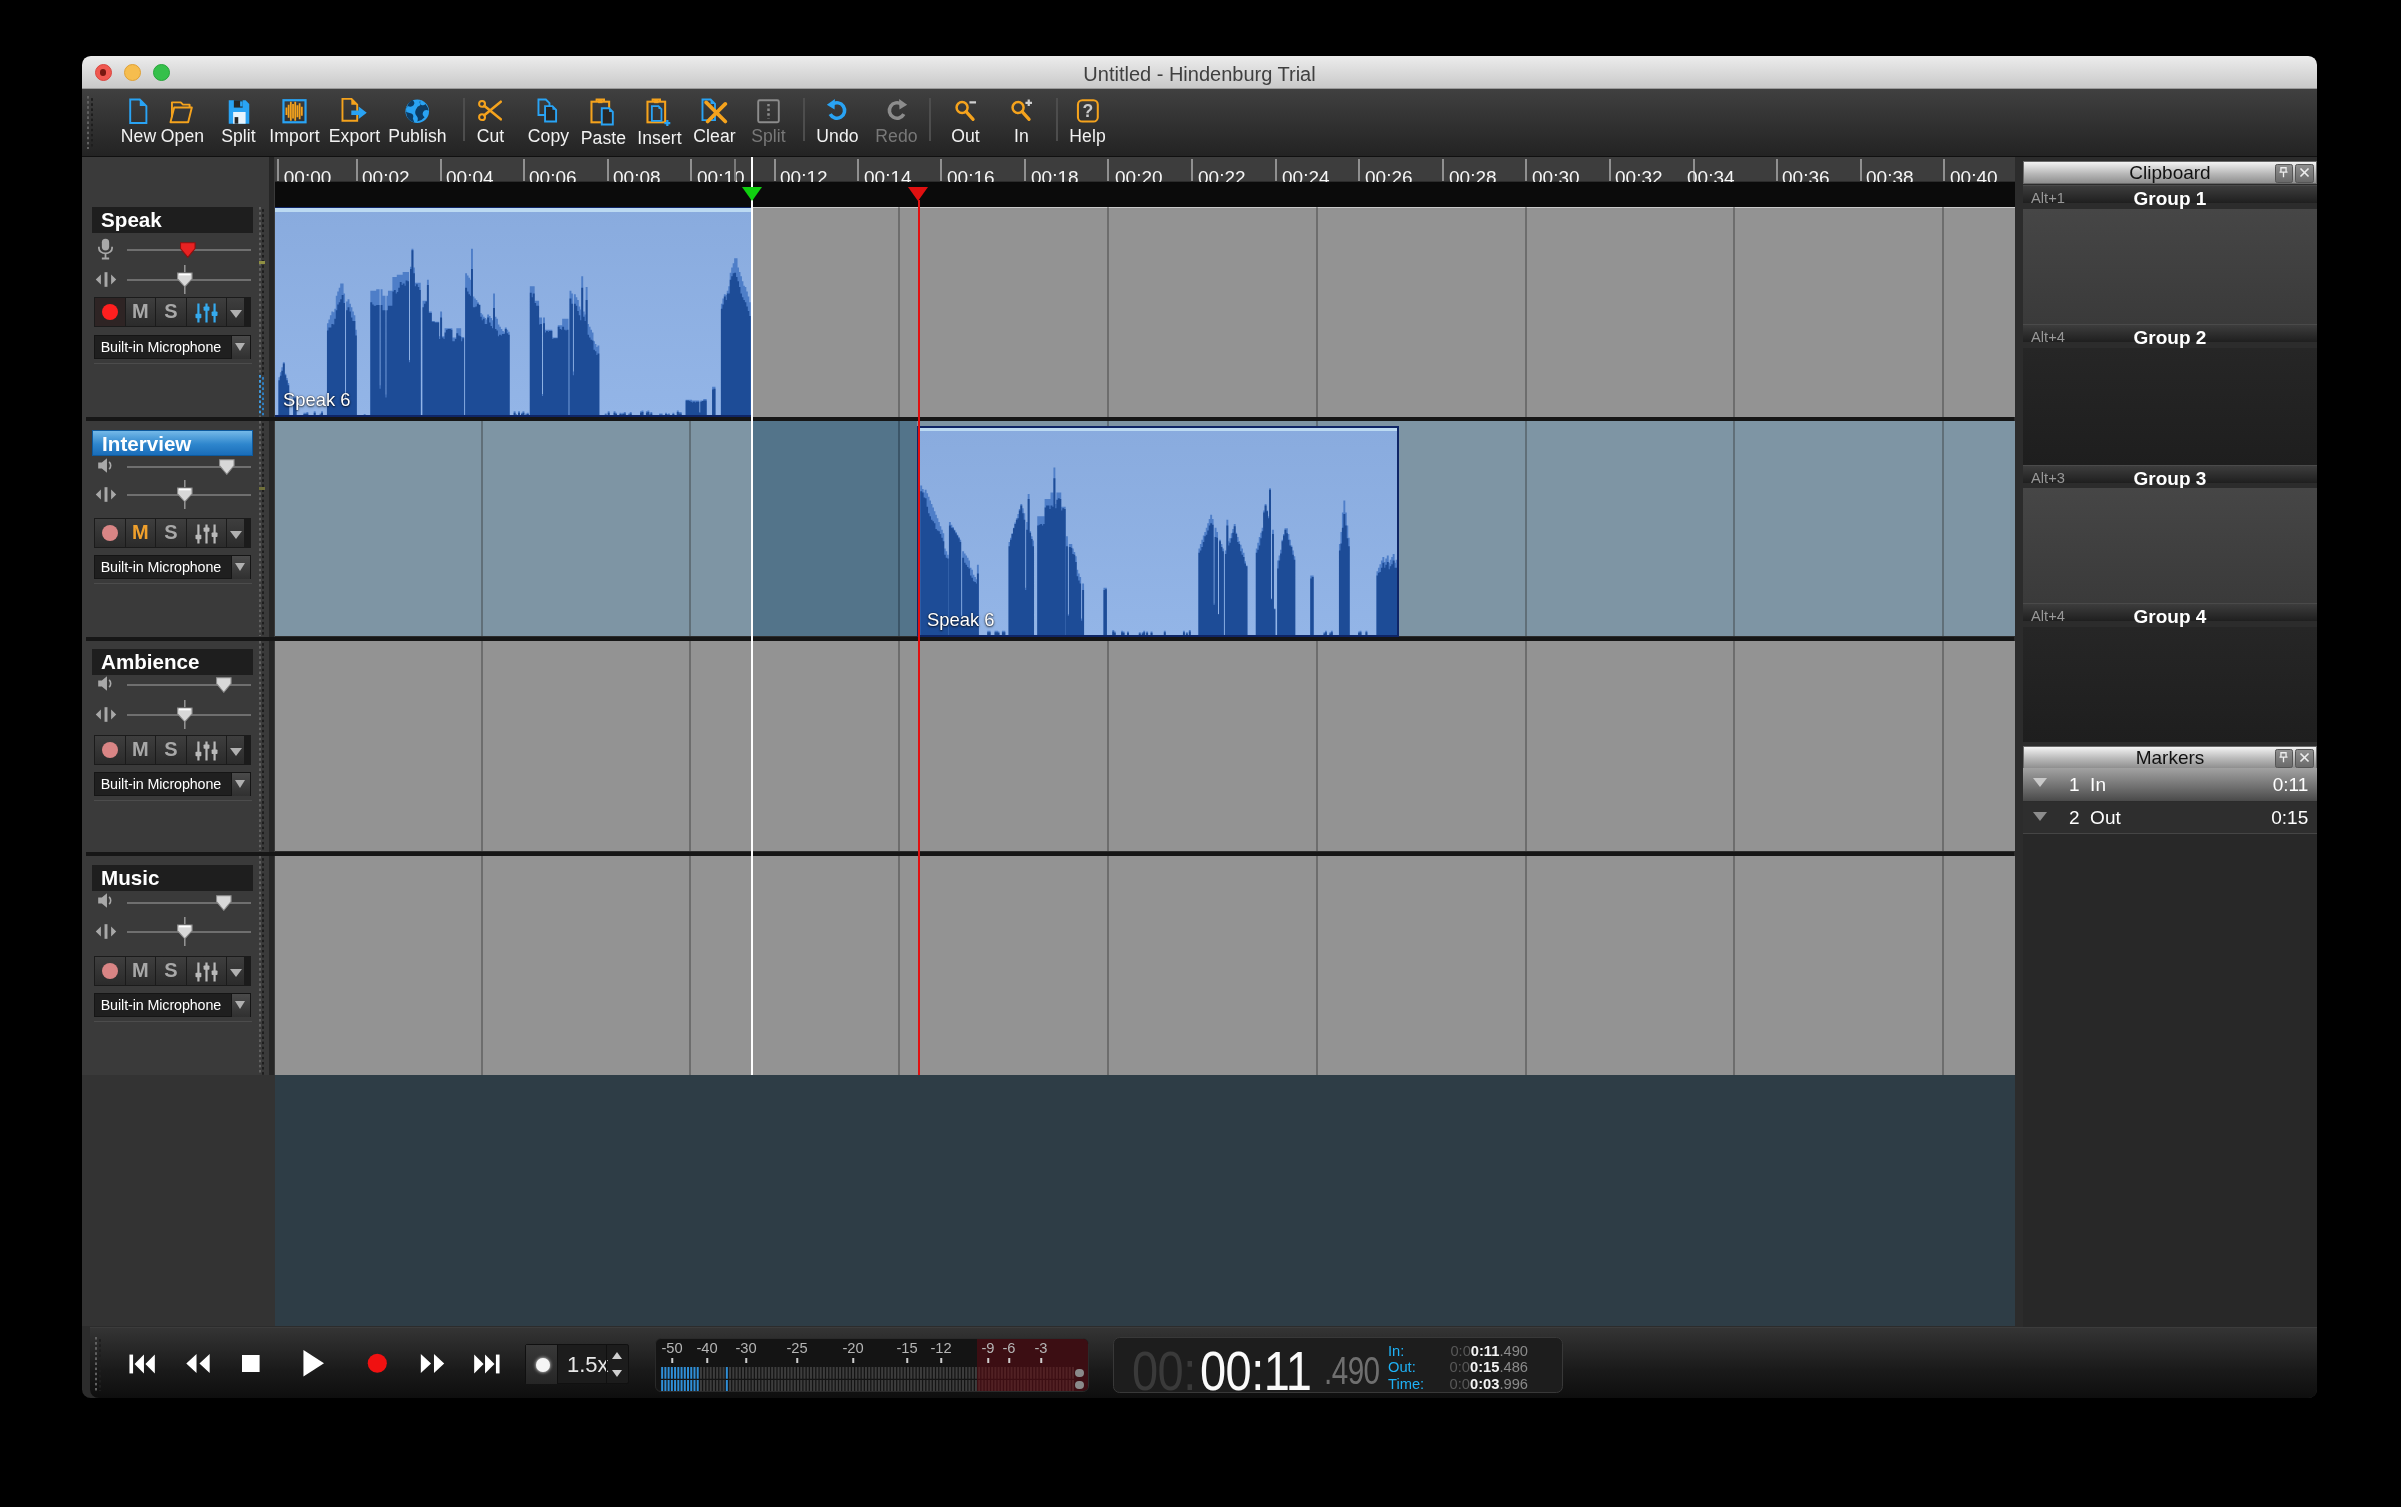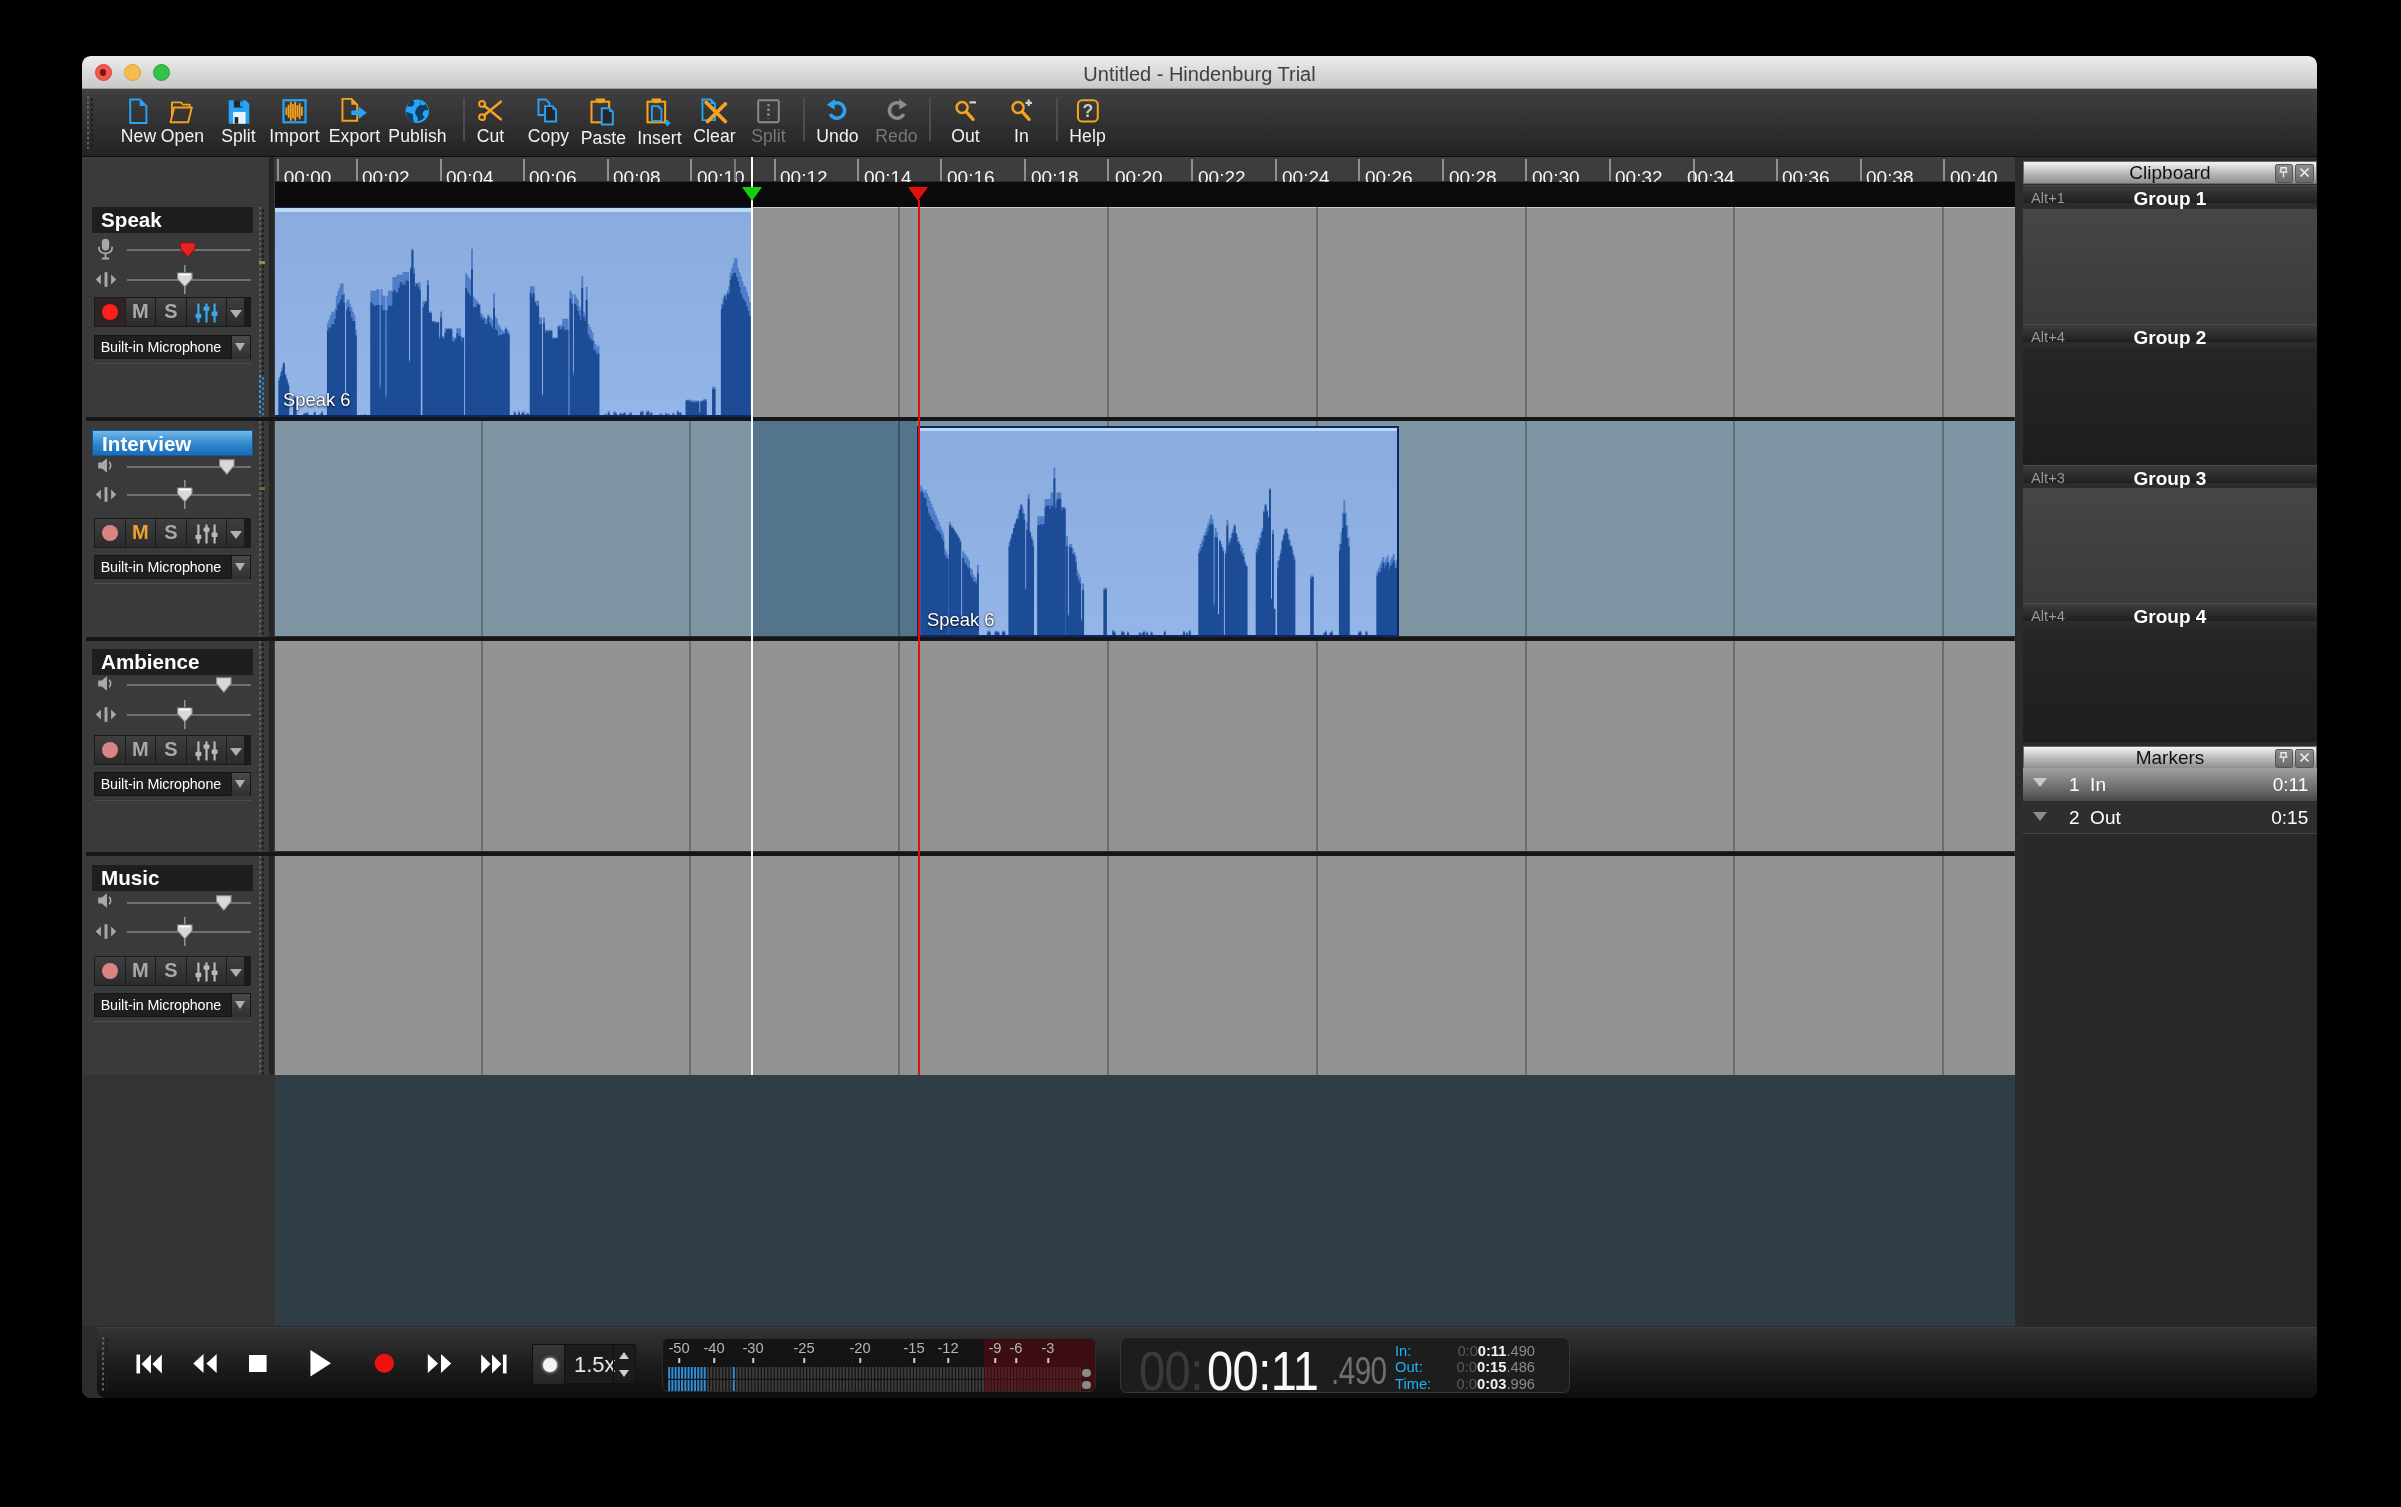--- a/index.html
+++ b/index.html
@@ -45,21 +45,21 @@
 .cliplabel{position:absolute;left:8px;bottom:4.4px;color:#fff;font-size:18.4px;text-shadow:0 0.7px 2.2px rgba(0,0,0,.8),0 0 1.5px rgba(0,0,0,.6);}
 
 .phead{left:1941px;width:294px;height:23px;background:linear-gradient(#f4f4f4,#b9b9b9 55%,#8f8f8f);border:0.7px solid #6a6a6a;color:#111;font-size:19px;text-align:center;line-height:21.3px;}
 .pbtn{position:absolute;top:2.2px;width:18.4px;height:18.4px;background:linear-gradient(#8f8f8f,#6a6a6a);border:0.7px solid #555;border-radius:2.2px;color:#f0f0f0;text-align:center;line-height:17px;font-size:13.2px;}
 .ghead{left:1941px;width:294px;height:18px;background:linear-gradient(#3d3d3d,#1f1f1f);border-top:0.7px solid #4a4a4a;color:#fff;}
 .ghead .alt{position:absolute;left:8px;top:3.7px;font-size:14.7px;color:#989898;font-weight:normal;}
 .ghead .gn{display:block;text-align:center;font-size:19px;font-weight:bold;padding-top:1.5px;}
 .gc1{left:1941px;width:294px;background:linear-gradient(#464646,#3a3a3a);}
 .gc2{left:1941px;width:294px;background:linear-gradient(#262626,#1e1e1e);}
 
-#transport{left:15px;top:1271px;width:2235px;height:71px;background:linear-gradient(#343434,#1a1a1a 60%,#0e0e0e);border-top:0.7px solid #3c3c3c;border-radius:0 0 8.8px 8.8px;}
+#transport{left:8px;top:1271px;width:2235px;height:71px;background:linear-gradient(#343434,#1a1a1a 60%,#0e0e0e);border-top:0.7px solid #3c3c3c;border-radius:0 0 8.8px 8.8px;}
 .tpb{position:absolute;top:0;height:71px;display:flex;align-items:center;justify-content:center;}
 #meter{position:absolute;left:565px;top:9.6px;width:434px;height:54px;background:#141414;border-radius:5.9px;border:0.7px solid #2a2a2a;overflow:hidden;}
 #meter .red{position:absolute;left:321px;top:0;width:112px;height:54px;background:#3c0e13;}
 .mlab{position:absolute;top:1.5px;font-size:14.7px;color:#b5b5b5;transform:translateX(-50%);}
 .mtick{position:absolute;top:19px;width:1.5px;height:5.1px;background:#cfcfcf;transform:translateX(-50%);}
 #tdisp{position:absolute;left:1023px;top:8.8px;width:450px;height:56px;background:#1d1d1d;border-radius:6.6px;border:0.7px solid #383838;}
 .bigt{position:absolute;top:0px;font-size:56px;letter-spacing:-0.7px;}
 .iot{position:absolute;font-size:14.7px;line-height:16.5px;}
 </style></head>
 <body>

